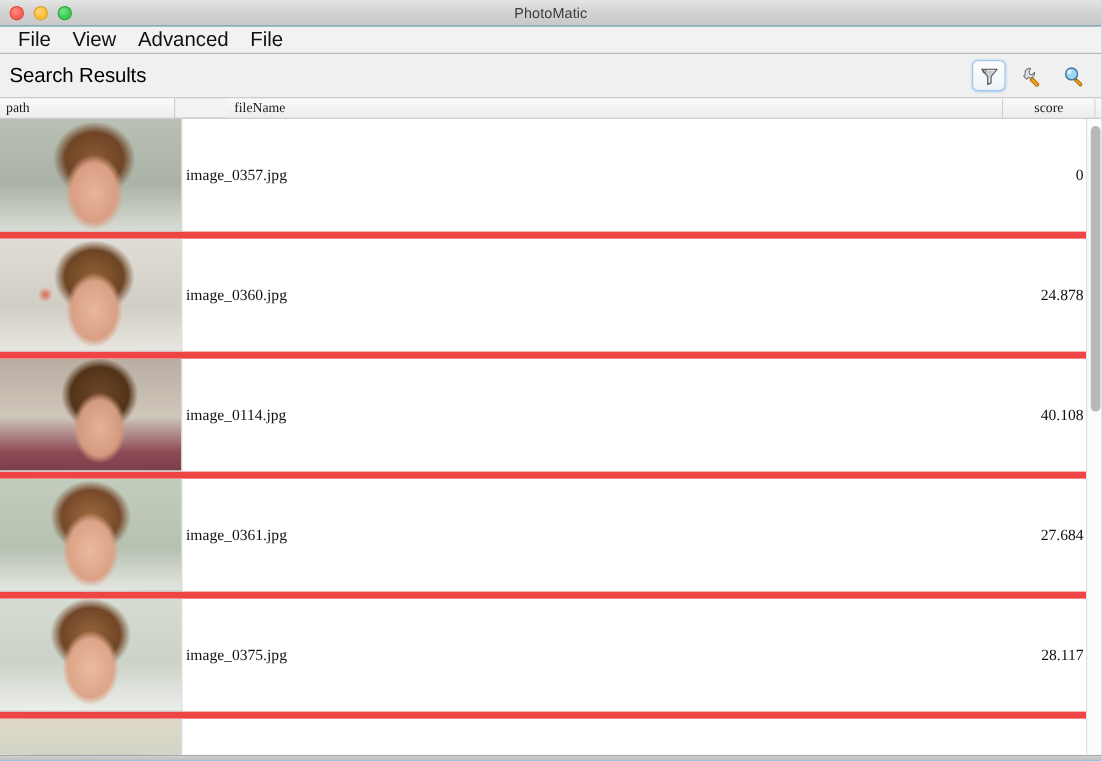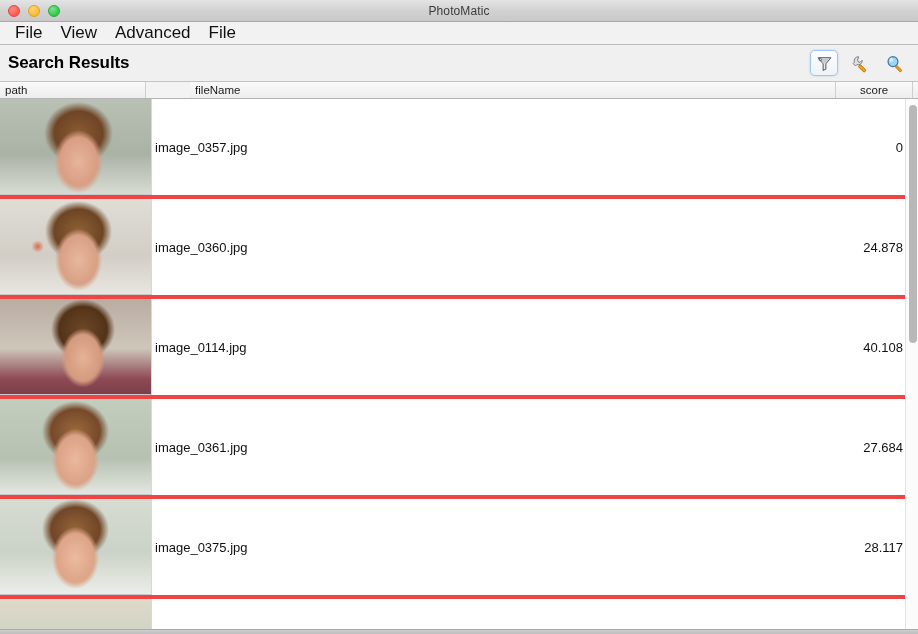--- a/index.html
+++ b/index.html
@@ -82,21 +82,21 @@
     flex: 0 0 37px;
     background: #f0f0f0;
     border-bottom: 1px solid #c3c3c3;
     display: flex;
     align-items: center;
     justify-content: space-between;
     padding: 0 10px 0 8px;
   }
   .page-title {
     font-size: 17px;
-    font-weight: bold;
+    font-weight: normal;
     color: #000000;
     letter-spacing: -0.1px;
   }
   .toolbar {
     display: flex;
     align-items: center;
     gap: 7px;
   }
   .tool-btn {
     width: 28px;
@@ -116,20 +116,21 @@
   }
 
   
   .table-area {
     flex: 1 1 auto;
     position: relative;
     overflow: hidden;
     background: #ffffff;
     display: flex;
     flex-direction: column;
+    font-family: Liberation Serif, serif;
   }
   .col-header {
     height: 17px;
     flex: 0 0 17px;
     display: flex;
     background: #f3f3f3;
     border-bottom: 1px solid #b4b4b4;
     font-size: 11.5px;
     color: #1a1a1a;
   }
@@ -157,21 +158,21 @@
   .rows {
     position: absolute;
     top: 0; left: 0;
     width: 905px;
   }
   .row {
     height: 100px;
     display: flex;
     align-items: stretch;
     background: #ffffff;
-    border-bottom: 4px solid #ef4444;
+    border-bottom: 6px solid #ef4444;
   }
   .cell-path {
     width: 152px;
     flex: 0 0 152px;
     position: relative;
     overflow: hidden;
     border-right: 1px solid #d8d8d8;
     border-bottom: 1px solid #c9c9c9;
   }
   .cell-file {

